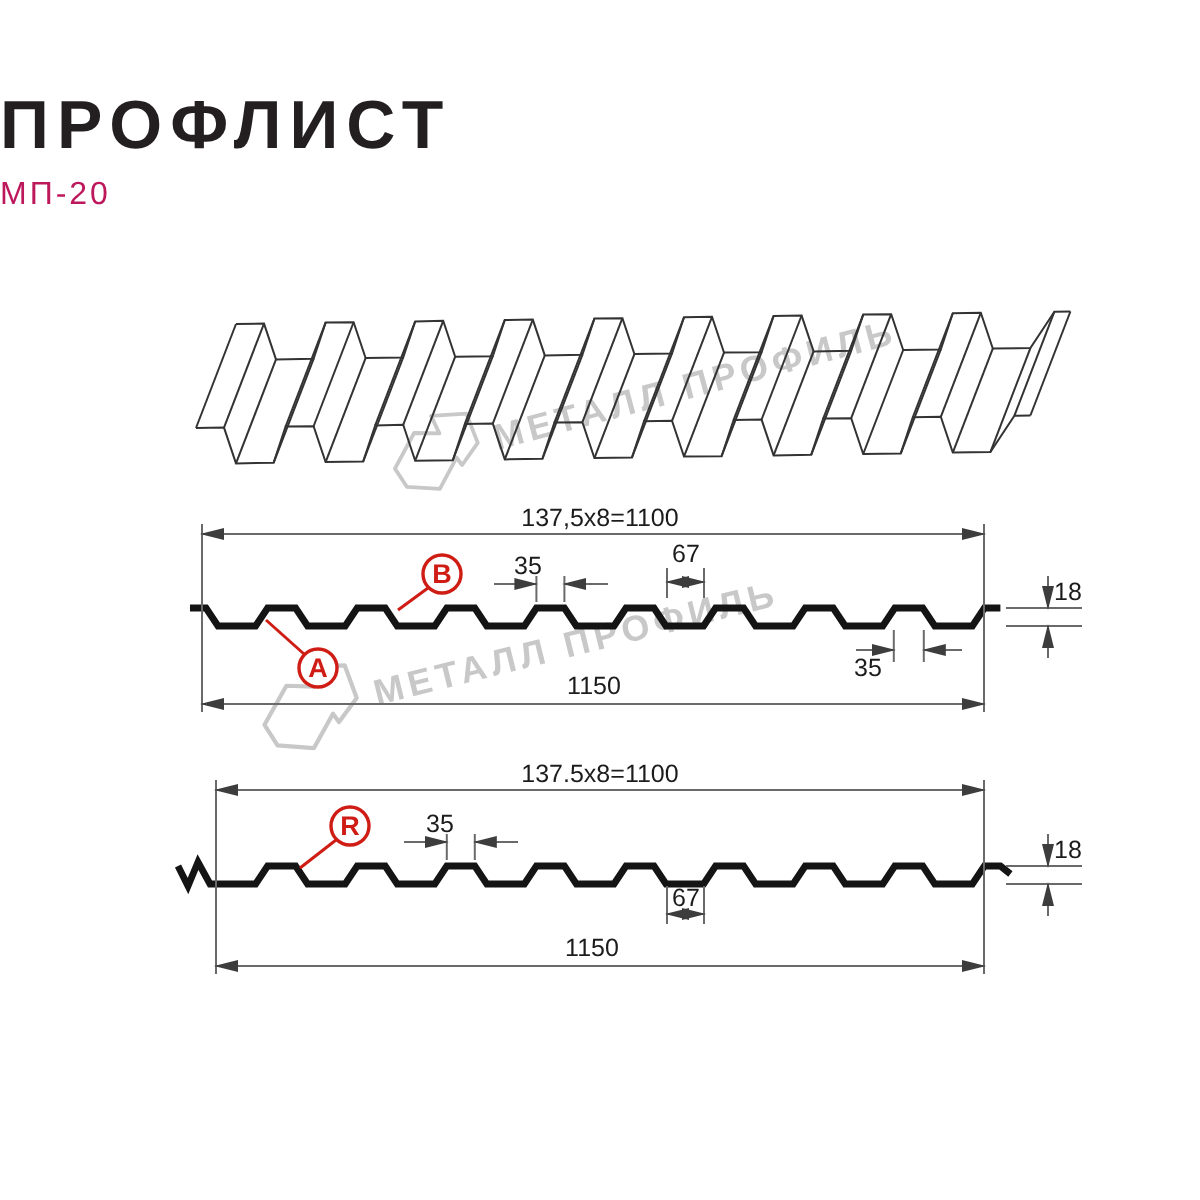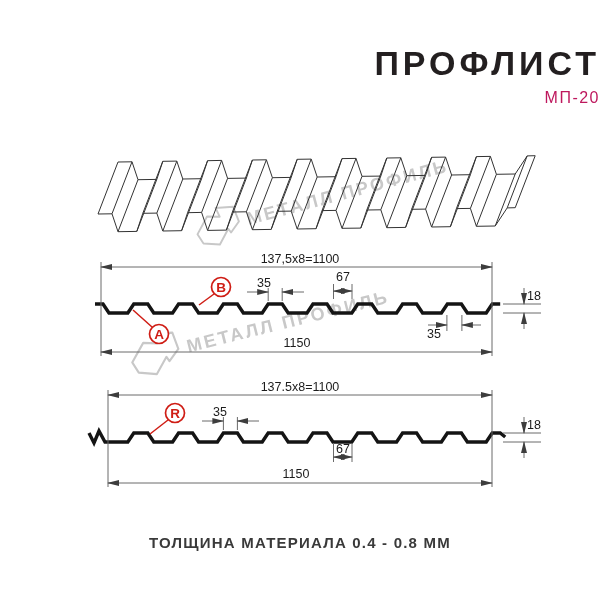--- a/index.html
+++ b/index.html
@@ -1,18 +1,18 @@
 <!DOCTYPE html>
 <html><head>
 <meta charset="utf-8">
 <style>
   html,body{margin:0;padding:0;background:#fff;}
   .page{position:relative;width:600px;height:600px;background:#ffffff;overflow:hidden;
         font-family:"Liberation Sans",sans-serif;}
-  .hdr{position:absolute;left:0;top:0;width:600px;text-align:right;z-index:3;}
+  .hdr{position:absolute;left:0;top:0;width:600px;text-align:left;z-index:3;}
   .title{margin:44px 0 0 0;font-size:34px;font-weight:bold;letter-spacing:4px;color:#231f20;}
   .subtitle{margin:6px 0 0 0;font-size:16px;font-weight:500;letter-spacing:1.5px;color:#be185d;}
   .footer{position:absolute;left:0;top:534px;width:600px;text-align:center;
           font-size:15px;font-weight:600;letter-spacing:1.2px;color:#3a3a3a;z-index:3;}
   .wm{position:absolute;display:flex;align-items:center;gap:5px;z-index:1;
       color:#c8c8c8;font-weight:bold;font-size:18px;letter-spacing:2.5px;white-space:nowrap;}
   .wm1{left:192px;top:212px;transform:rotate(-15deg);transform-origin:left center;}
   .wm2{left:126px;top:338px;transform:rotate(-14deg);transform-origin:left center;}
   .wm svg{flex:0 0 auto;}
   svg.drawing{position:absolute;left:0;top:0;z-index:2;pointer-events:none;}
@@ -179,14 +179,13 @@
       <text x="296" y="478" text-anchor="middle">1150</text>
 
       <g>
         <line class="redln" x1="150" y1="434" x2="168" y2="420"></line>
         <circle class="redcirc" cx="175" cy="413" r="9.5"></circle>
         <text class="red" x="175" y="417.5" text-anchor="middle">R</text>
       </g>
     </g>
   </svg>
 
-  <div class="footer">ТОЛЩИНА МАТЕРИАЛА 0.4 - 0.8 ММ</div>
 </div>
 
 </body></html>

